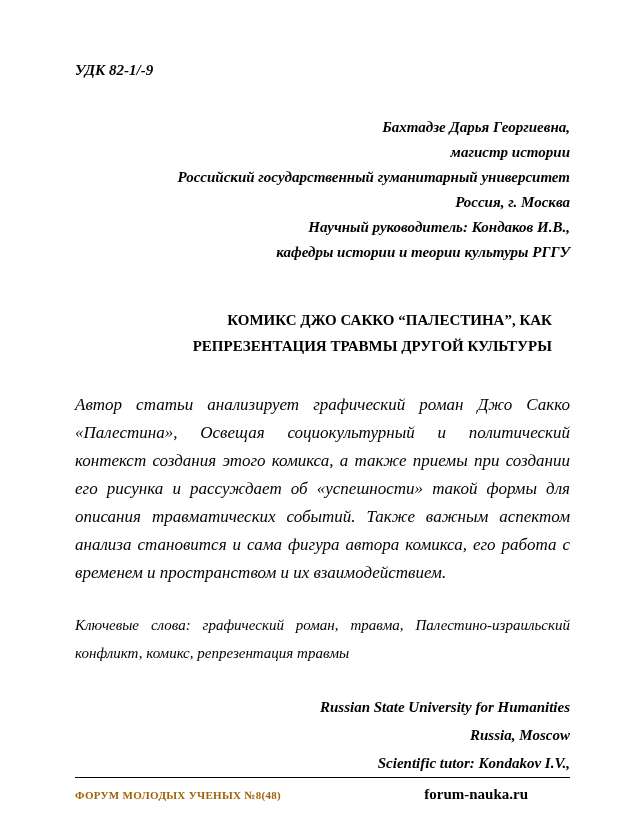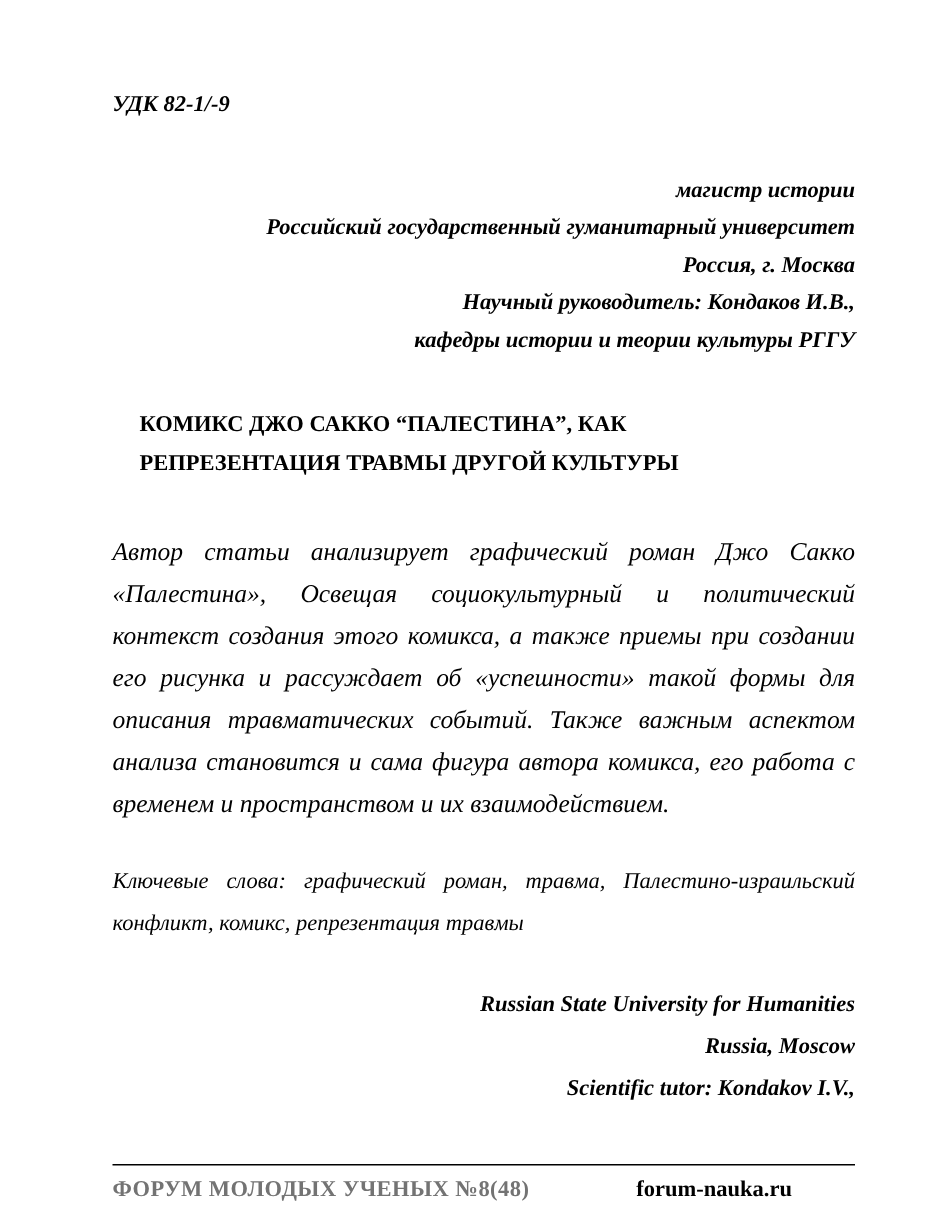--- a/index.html
+++ b/index.html
@@ -26,22 +26,22 @@
   }
   .author-block {
     margin-top: 36px;
     text-align: right;
     font-size: 15px;
     font-weight: bold;
     font-style: italic;
     line-height: 25px;
   }
   .title {
-    margin-top: 30px;
-    text-align: left;
+    margin-top: 42px;
+    text-align: right;
     font-size: 15px;
     font-weight: bold;
     line-height: 26px;
     padding: 0 18px;
   }
   .abstract {
     margin-top: 32px;
     font-size: 17px;
     font-style: italic;
     line-height: 28px;
@@ -64,40 +64,41 @@
   }
   .footer {
     margin-top: auto;
     border-top: 1.5px solid #000000;
     padding-top: 8px;
     display: flex;
     justify-content: space-between;
     align-items: baseline;
   }
   .footer .journal {
-    font-size: 15px;
+    font-size: 11px;
     font-weight: bold;
-    color: #737373;
+    color: #a16207;
     letter-spacing: 0.3px;
   }
   .footer .site {
     font-size: 15px;
     font-weight: bold;
     color: #000000;
     margin-right: 42px;
   }
 </style>
 </head>
 <body>
 
 <div class="page">
 
   <div class="udc">УДК 82-1/-9</div>
 
   <div class="author-block">
+    <div>Бахтадзе Дарья Георгиевна,</div>
     <div>магистр истории</div>
     <div>Российский государственный гуманитарный университет</div>
     <div>Россия, г. Москва</div>
     <div>Научный руководитель: Кондаков И.В.,</div>
     <div>кафедры истории и теории культуры РГГУ</div>
   </div>
 
   <div class="title">КОМИКС ДЖО САККО “ПАЛЕСТИНА”, КАК РЕПРЕЗЕНТАЦИЯ ТРАВМЫ ДРУГОЙ КУЛЬТУРЫ</div>
 
   <p class="abstract">Автор статьи анализирует графический роман Джо Сакко «Палестина», Освещая социокультурный и политический контекст создания этого комикса, а также приемы при создании его рисунка и рассуждает об «успешности» такой формы для описания травматических событий. Также важным аспектом анализа становится и сама фигура автора комикса, его работа с временем и пространством и их взаимодействием.</p>

